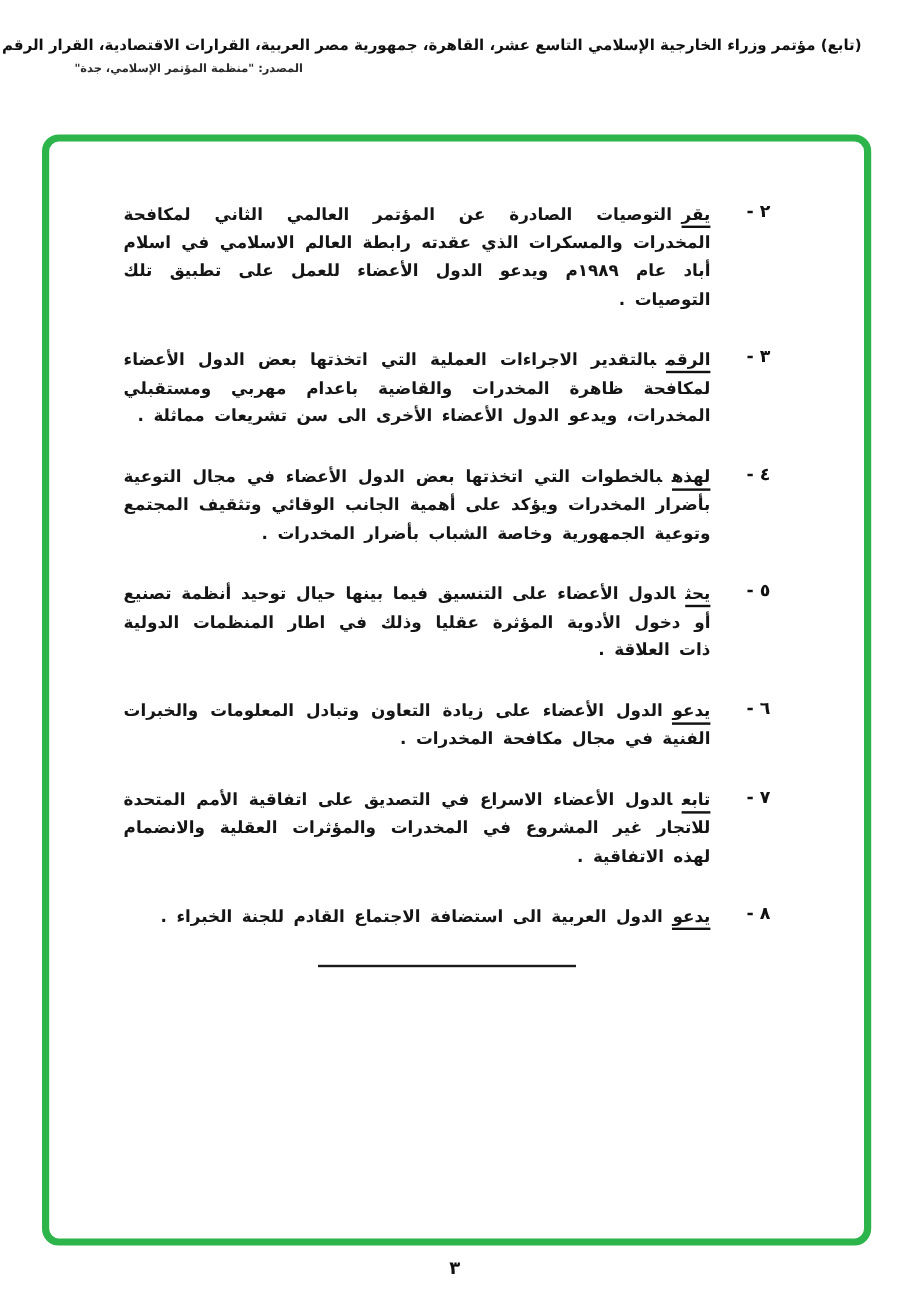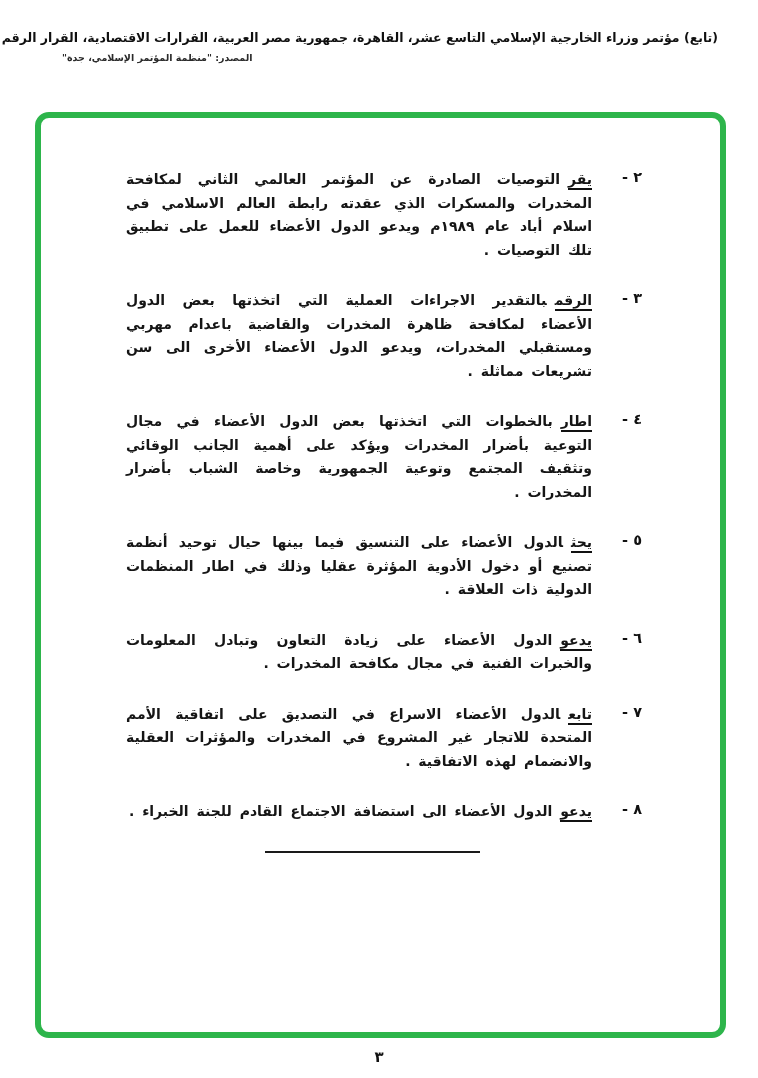--- a/index.html
+++ b/index.html
@@ -66,21 +66,20 @@
     padding-top: 1px;
   }
   .item .text {
     flex: 1;
     font-size: 14px;
     font-weight: bold;
     line-height: 23.5px;
     text-align: justify;
     word-spacing: 3px;
     color: #151515;
-    margin-left: 23px;
   }
   .item .lead {
     border-bottom: 2px solid #111;
     padding-bottom: 1px;
     margin-inline-end: 8px;
   }
   .end-rule {
     width: 215px;
     margin: 10px auto 0 auto;
     border-top: 2px solid #1a1a1a;
@@ -113,41 +112,41 @@
         <p class="text"><span class="lead">يقر</span><span>التوصيات الصادرة عن المؤتمر العالمي الثاني لمكافحة المخدرات والمسكرات الذي عقدته رابطة العالم الاسلامي في اسلام أباد عام ١٩٨٩م ويدعو الدول الأعضاء للعمل على تطبيق تلك التوصيات .</span></p>
       </div>
 
       <div class="item">
         <span class="num">٣ -</span>
         <p class="text"><span class="lead">الرقم</span><span>بالتقدير الاجراءات العملية التي اتخذتها بعض الدول الأعضاء لمكافحة ظاهرة المخدرات والقاضية باعدام مهربي ومستقبلي المخدرات، ويدعو الدول الأعضاء الأخرى الى سن تشريعات مماثلة .</span></p>
       </div>
 
       <div class="item">
         <span class="num">٤ -</span>
-        <p class="text"><span class="lead">اطار</span><span>بالخطوات التي اتخذتها بعض الدول الأعضاء في مجال التوعية بأضرار المخدرات ويؤكد على أهمية الجانب الوقائي وتثقيف المجتمع وتوعية الجمهورية وخاصة الشباب بأضرار المخدرات .</span></p>
+        <p class="text"><span class="lead">لهذه</span><span>بالخطوات التي اتخذتها بعض الدول الأعضاء في مجال التوعية بأضرار المخدرات ويؤكد على أهمية الجانب الوقائي وتثقيف المجتمع وتوعية الجمهورية وخاصة الشباب بأضرار المخدرات .</span></p>
       </div>
 
       <div class="item">
         <span class="num">٥ -</span>
         <p class="text"><span class="lead">يحث</span><span>الدول الأعضاء على التنسيق فيما بينها حيال توحيد أنظمة تصنيع أو دخول الأدوية المؤثرة عقليا وذلك في اطار المنظمات الدولية ذات العلاقة .</span></p>
       </div>
 
       <div class="item">
         <span class="num">٦ -</span>
         <p class="text"><span class="lead">يدعو</span><span>الدول الأعضاء على زيادة التعاون وتبادل المعلومات والخبرات الفنية في مجال مكافحة المخدرات .</span></p>
       </div>
 
       <div class="item">
         <span class="num">٧ -</span>
         <p class="text"><span class="lead">تابع</span><span>الدول الأعضاء الاسراع في التصديق على اتفاقية الأمم المتحدة للاتجار غير المشروع في المخدرات والمؤثرات العقلية والانضمام لهذه الاتفاقية .</span></p>
       </div>
 
       <div class="item">
         <span class="num">٨ -</span>
-        <p class="text"><span class="lead">يدعو</span><span>الدول الأعضاء الى استضافة الاجتماع القادم للجنة الخبراء .</span></p>
+        <p class="text"><span class="lead">يدعو</span><span>الدول العربية الى استضافة الاجتماع القادم للجنة الخبراء .</span></p>
       </div>
 
       <div class="end-rule"></div>
     </div>
   </div>
 
   <div class="page-number">٣</div>
 
 </div>
 

